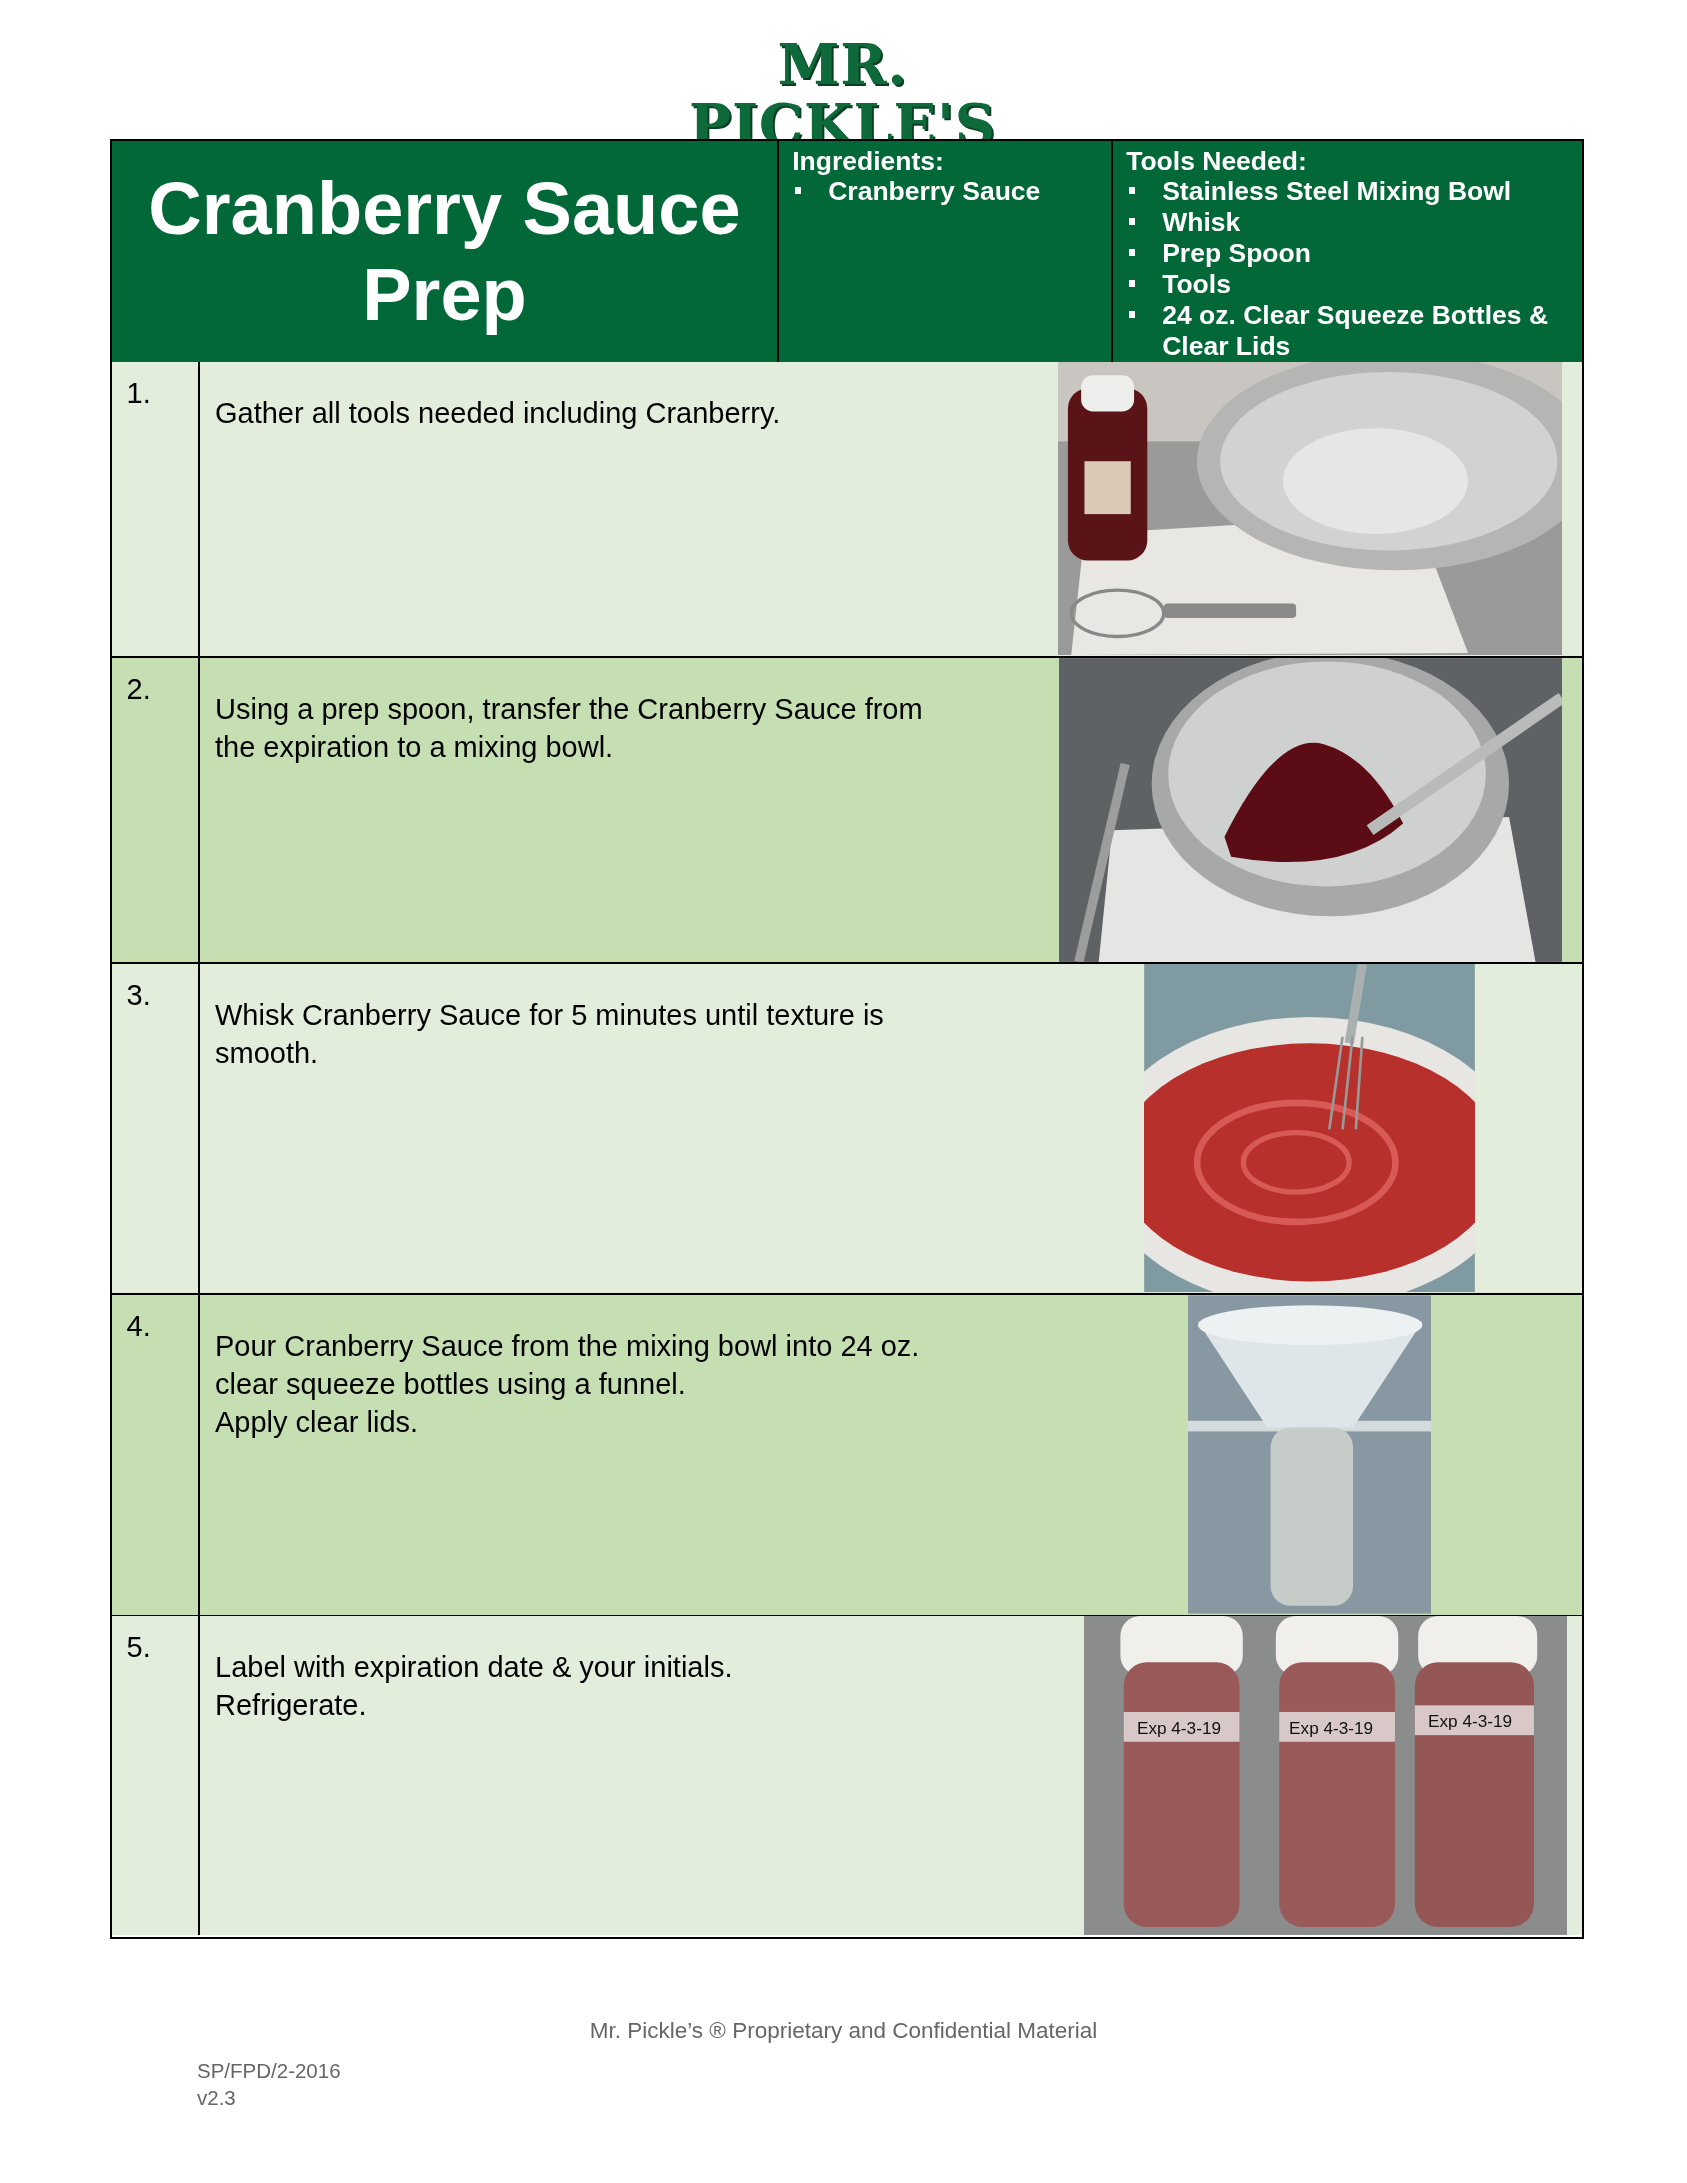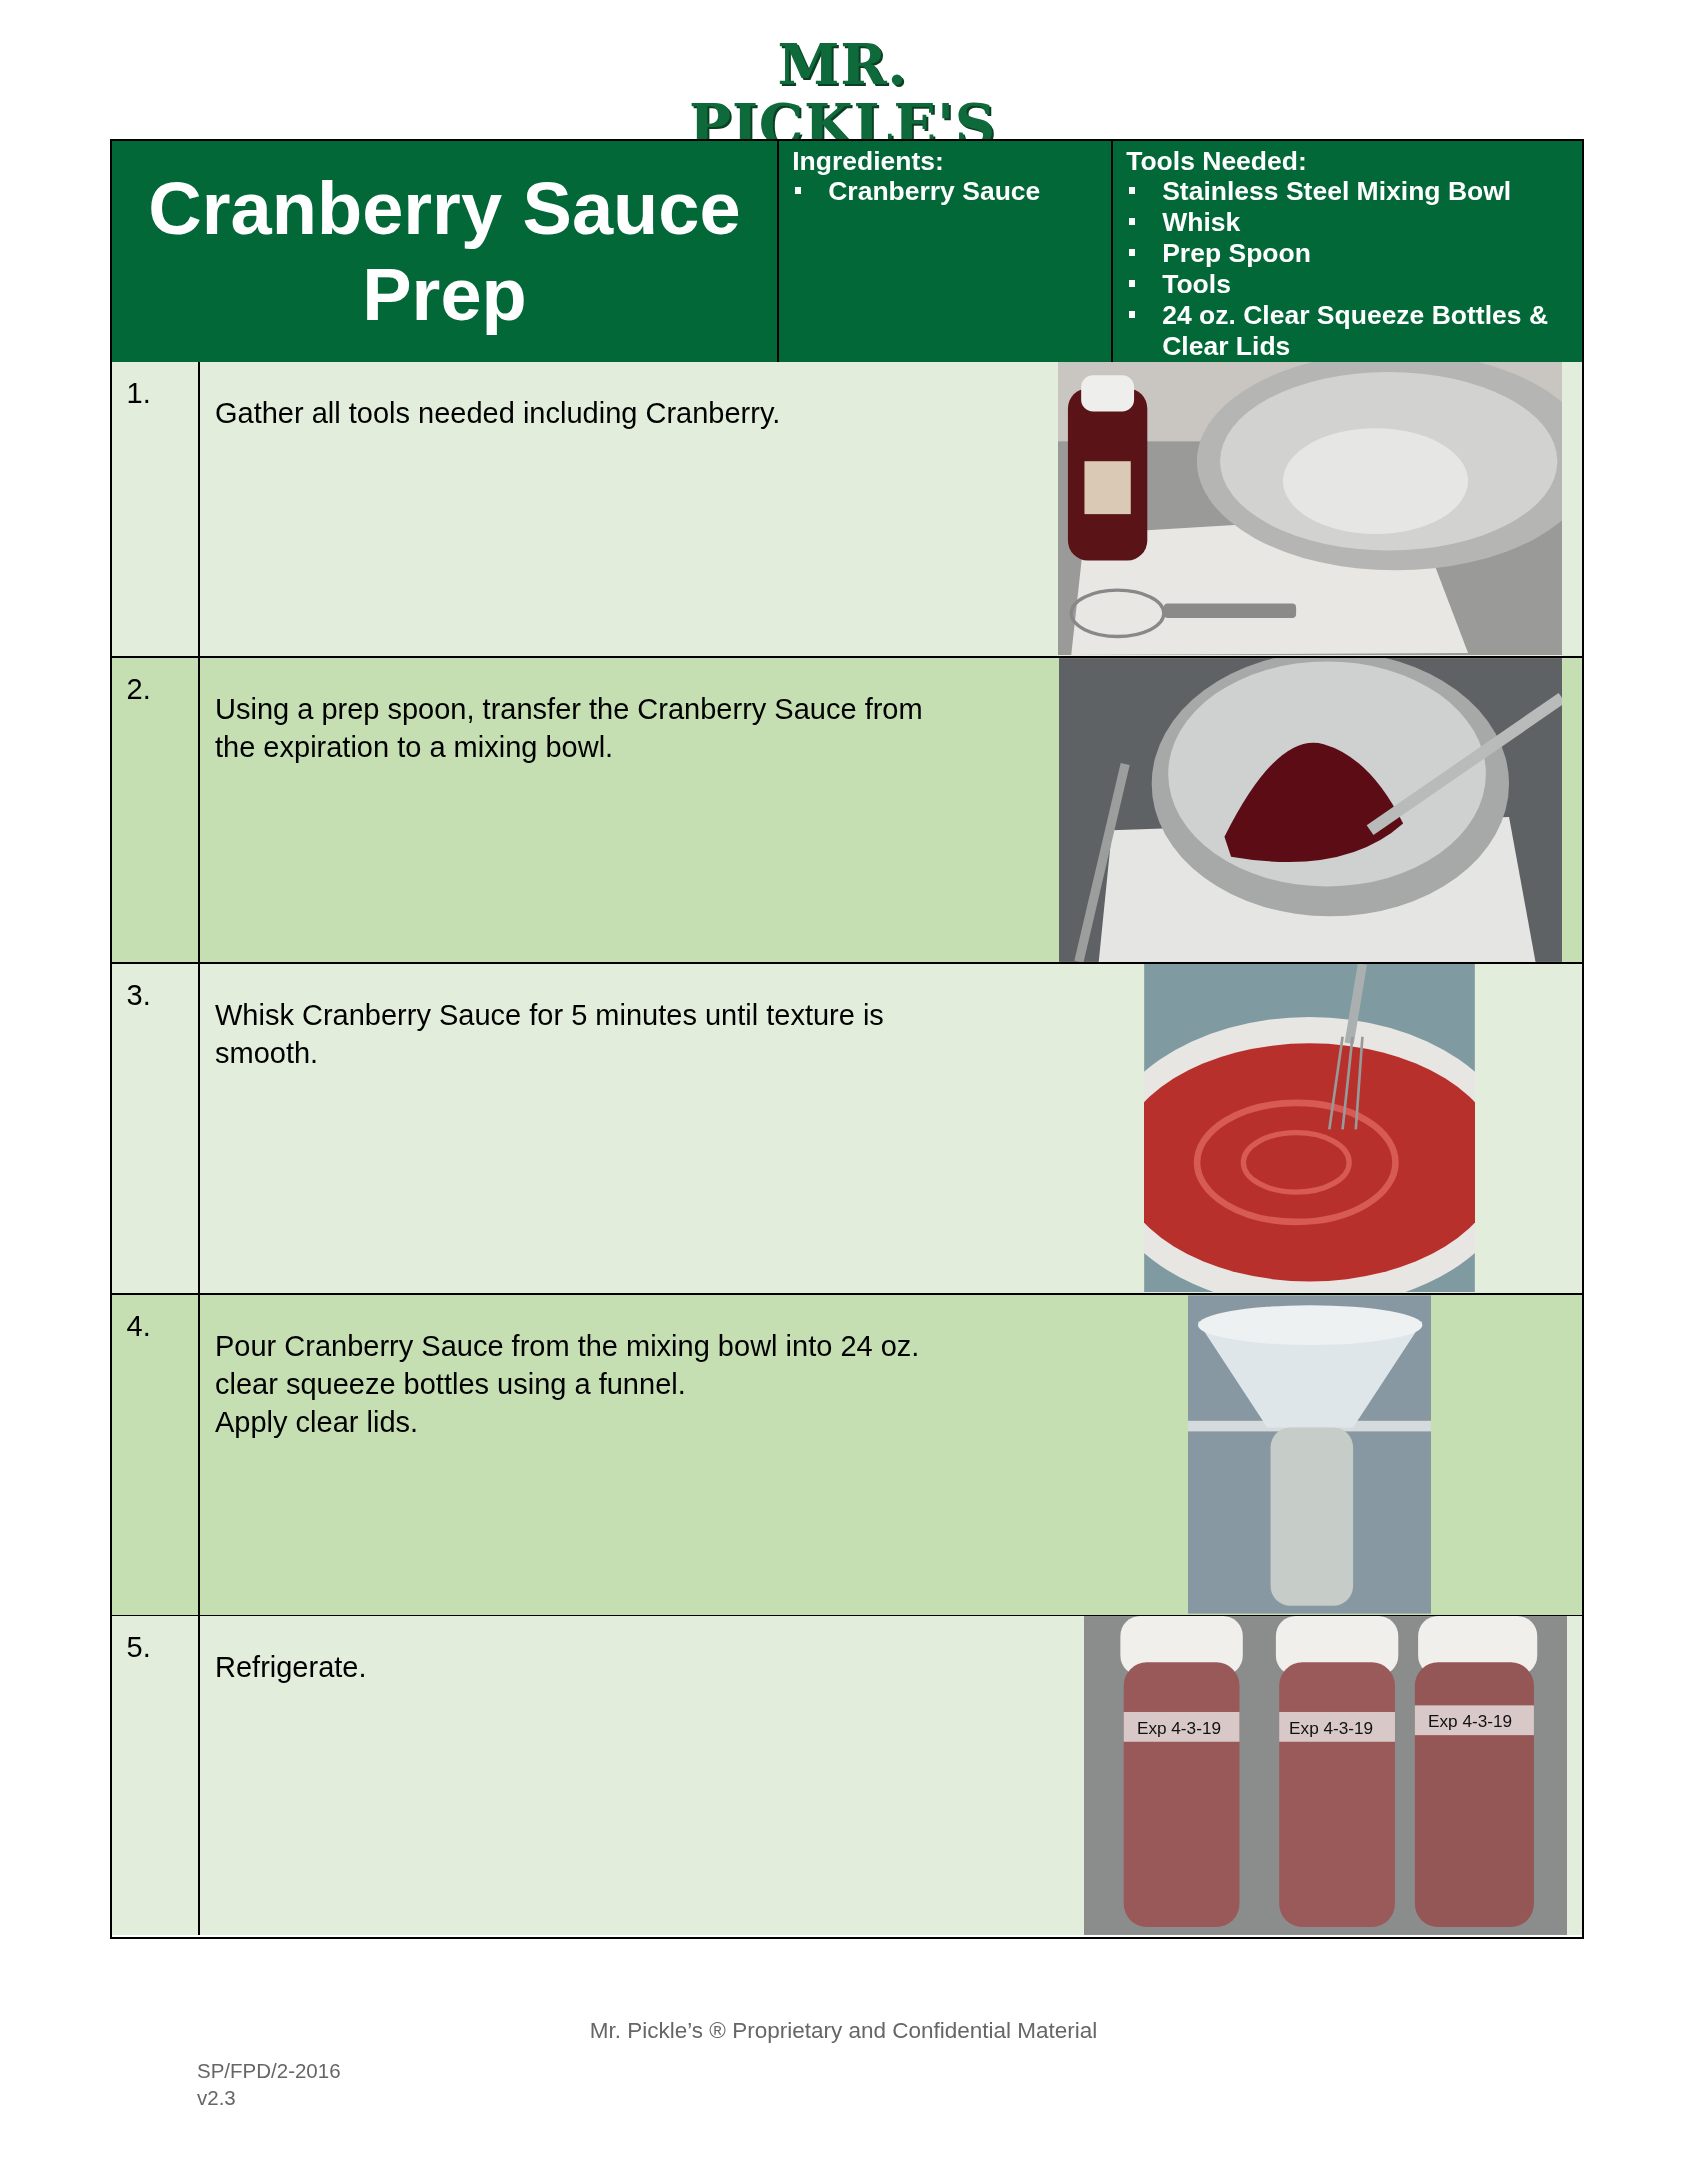--- a/index.html
+++ b/index.html
@@ -167,20 +167,21 @@
         <polygon points="15,40 355,40 250,200 120,200" fill="#dfe6e9"></polygon>
         <ellipse cx="185" cy="45" rx="170" ry="30" fill="#edf1f2"></ellipse>
         <rect x="125" y="200" width="125" height="270" rx="30" fill="#c6ccc8"></rect>
       </svg>
     </div>
   </div>
 
   <div class="row light" style="top:1475px;height:319px;">
     <div class="num">5.</div>
     <div class="txt">
+      <div>Label with expiration date &amp; your initials.</div>
       <div>Refrigerate.</div>
     </div>
     <div class="photo" style="left:956px;top:0;width:483px;height:319px;padding-left:16px;">
       <svg width="483" height="319" viewBox="0 0 730 482">
         <rect width="730" height="482" fill="#8b8d8d"></rect>
         <rect x="55" y="0" width="185" height="90" rx="30" fill="#f1efec"></rect>
         <rect x="60" y="70" width="175" height="400" rx="35" fill="#9a5959"></rect>
         <rect x="290" y="0" width="185" height="90" rx="30" fill="#f1efec"></rect>
         <rect x="295" y="70" width="175" height="400" rx="35" fill="#9b5a5a"></rect>
         <rect x="505" y="0" width="180" height="90" rx="30" fill="#f1efec"></rect>

